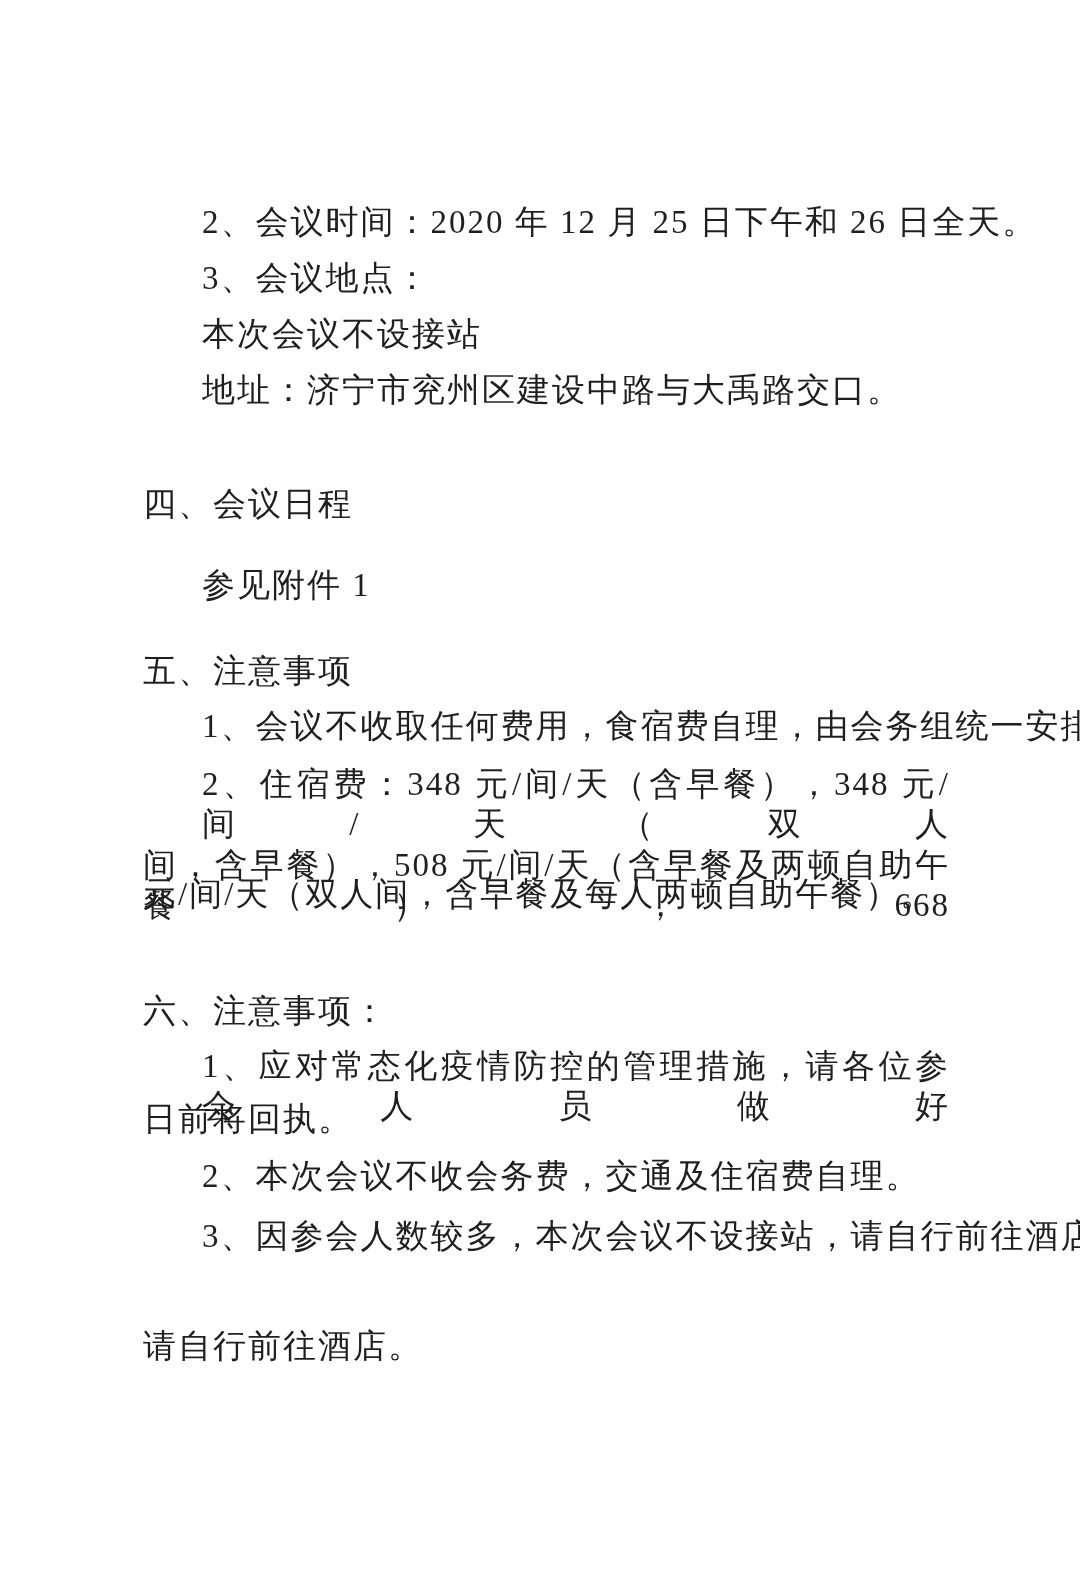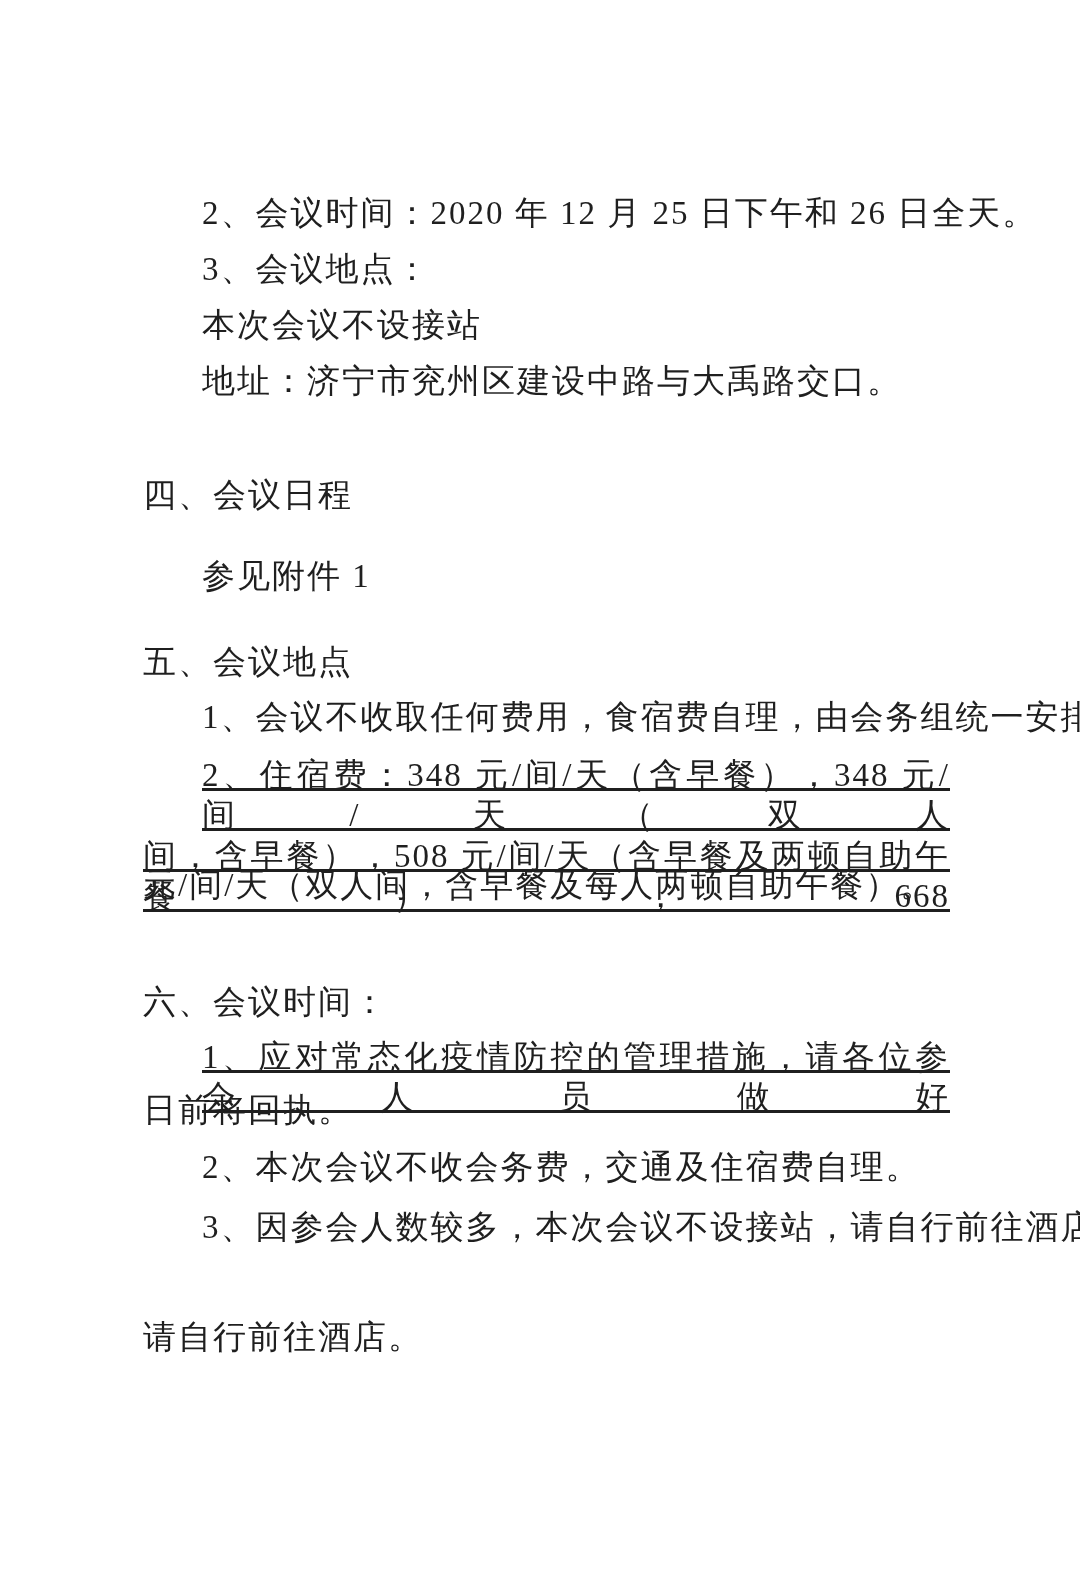--- a/index.html
+++ b/index.html
@@ -13,39 +13,39 @@
   }
   body {
     font-family: "Liberation Serif", "DejaVu Serif", serif;
   }
   .page {
     position: relative;
     width: 1080px;
     height: 1411px;
     background: var(--background);
     overflow: hidden;
+    margin-top: 9px;
   }
   .line {
     position: absolute;
     left: 143px;
     width: 807px;
     font-size: 33px;
     line-height: 40px;
     color: var(--text);
     letter-spacing: 2px;
     white-space: nowrap;
   }
   .line.indent {
     padding-left: 59px;
   }
   .line.justify {
     white-space: normal;
     text-align: justify;
     text-align-last: justify;
-    text-decoration: underline;
   }
   .pagenum {
     position: absolute;
     left: 0;
     width: 100%;
     text-align: center;
     font-size: 21px;
     color: var(--text);
     letter-spacing: 1px;
   }
@@ -63,27 +63,27 @@
 <div class="page">
 
   <div class="line indent" style="top:193px">2、会议时间：2020 年 12 月 25 日下午和 26 日全天。</div>
   <div class="line indent" style="top:249px">3、会议地点：</div>
   <div class="line indent" style="top:305px">本次会议不设接站</div>
   <div class="line indent" style="top:361px">地址：济宁市兖州区建设中路与大禹路交口。</div>
 
   <div class="line" style="top:475px">四、会议日程</div>
   <div class="line indent" style="top:556px">参见附件 1</div>
 
-  <div class="line" style="top:642px">五、会议地点</div>
+  <div class="line" style="top:642px">五、注意事项</div>
   <div class="line indent" style="top:697px">1、会议不收取任何费用，食宿费自理，由会务组统一安排；</div>
   <div class="line indent justify" style="top:755px">2、住宿费：348 元/间/天（含早餐），348 元/间/天（双人</div>
   <div class="line justify" style="top:836px">间，含早餐），508 元/间/天（含早餐及两顿自助午餐），668</div>
   <div class="line" style="top:865px">元/间/天（双人间，含早餐及每人两顿自助午餐）。</div>
 
-  <div class="line" style="top:982px">六、会议时间：</div>
+  <div class="line" style="top:982px">六、注意事项：</div>
   <div class="line indent justify" style="top:1037px">1、应对常态化疫情防控的管理措施，请各位参会人员做好</div>
   <div class="line" style="top:1090px">日前将回执。</div>
   <div class="line indent" style="top:1147px">2、本次会议不收会务费，交通及住宿费自理。</div>
   <div class="line indent" style="top:1207px">3、因参会人数较多，本次会议不设接站，请自行前往酒店。</div>
   <div class="line" style="top:1317px">请自行前往酒店。</div>
 
   <div class="pagenum" style="top:1411px">- 3 -</div>
 
   <div class="divider" style="top:1527px"></div>
 

